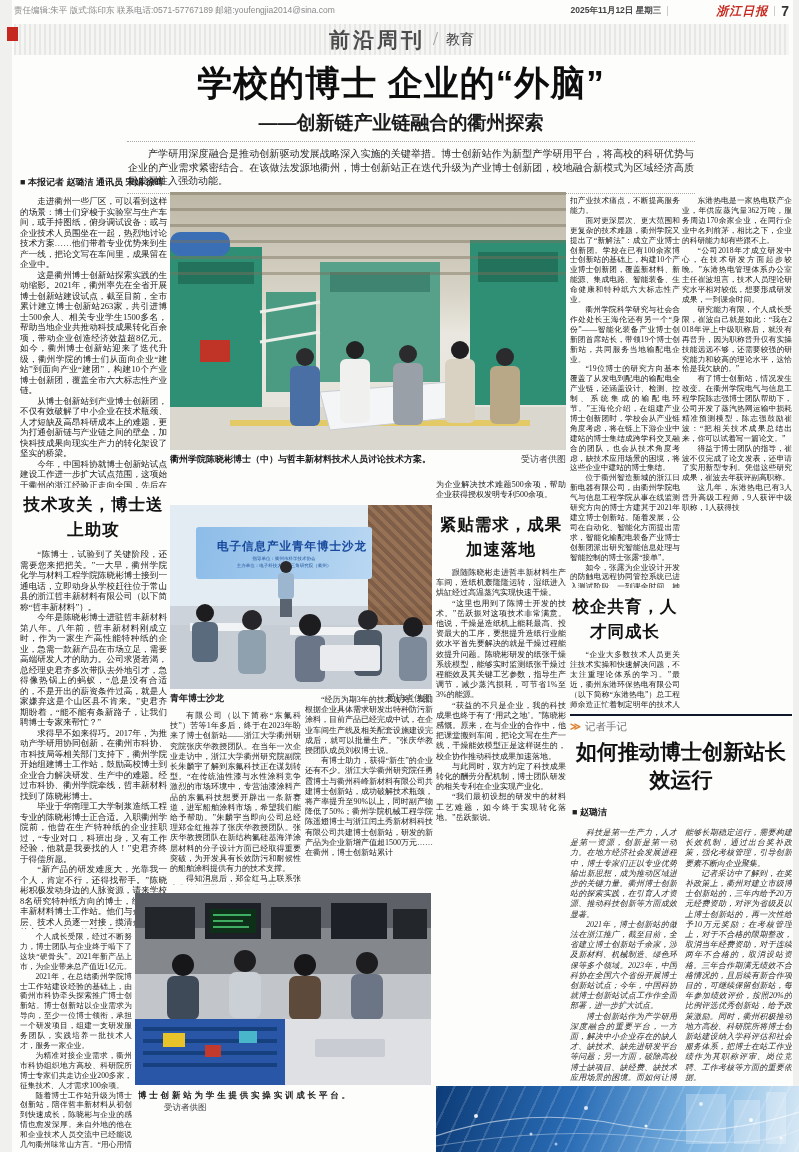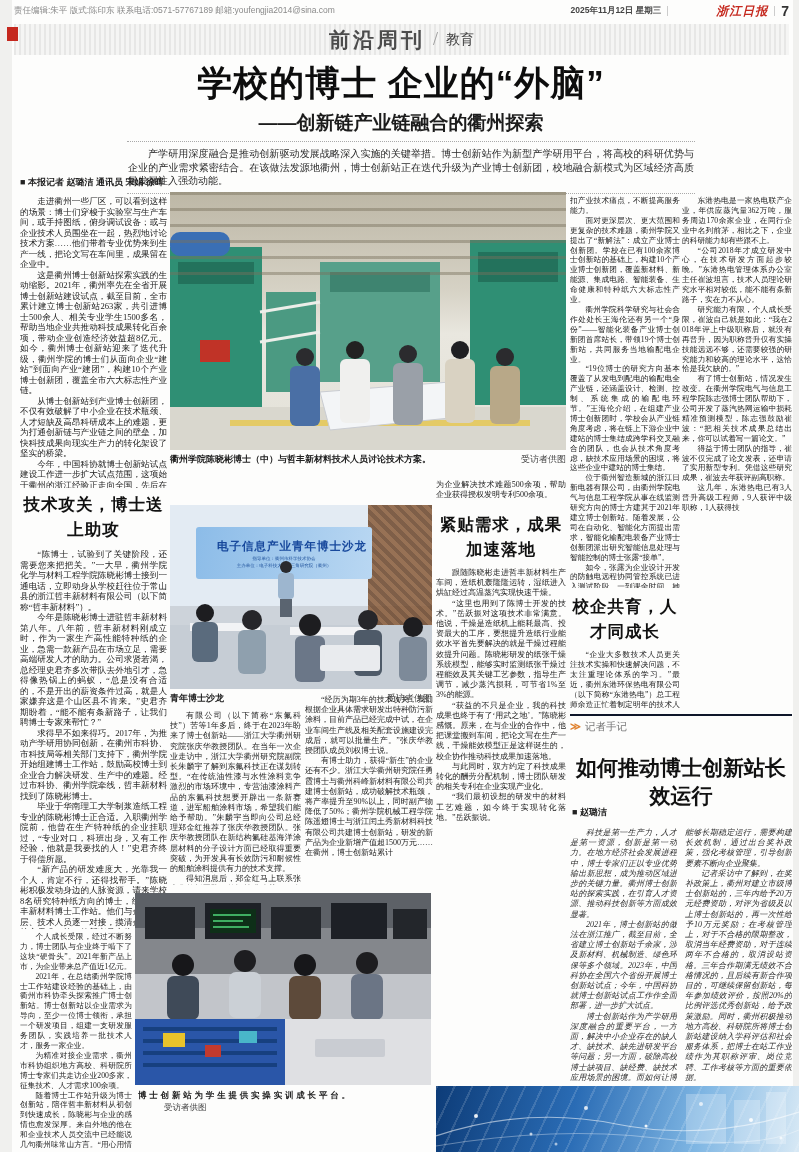--- a/index.html
+++ b/index.html
@@ -60,21 +60,21 @@
   
   #photo3{background:linear-gradient(#5d6167 0 18%,#84878c 18% 42%,#c2c5ca 42% 70%,#d9dadc 70% 100%);}
   
   #techstrip{background:linear-gradient(100deg,#0d3c78 0%,#2a6cb5 38%,#7fb6e3 72%,#d8e9f5 100%);}
   #techstrip .streaks{position:absolute;inset:0;
      background:repeating-linear-gradient(115deg,rgba(255,255,255,.14) 0 2px,transparent 2px 16px);}
   
   #rlabel{position:absolute;left:570px;top:714px;width:222px;font-family:"Liberation Sans",sans-serif;
           font-size:10.5px;color:#777;border-top:2px solid #0f172a;padding-top:4px;}
   #rlabel .chev{color:#e0822f;font-weight:bold;margin-right:4px;}
-  #rtitle{position:absolute;left:566px;top:754px;width:230px;text-align:center;
+  #rtitle{position:absolute;left:566px;top:738px;width:230px;text-align:center;
           font-family:"Liberation Sans",sans-serif;font-weight:bold;font-size:21px;line-height:28px;color:#111;}
   #rauthor{position:absolute;left:572px;top:806px;font-family:"Liberation Sans",sans-serif;font-weight:bold;font-size:9px;color:#222;}
   .note{font-style:italic;color:#2b2b2b;}
   svg{display:block;}
 </style>
 </head>
 <body>
 
 <div id="page">
   <div class="edge" style="left:0;"></div>
@@ -263,21 +263,21 @@
     <p>“19位博士的研究方向基本覆盖了从发电到配电的输配电全产业链，还涵盖设计、检测、控制、系统集成的输配电环节。”王海伦介绍，在组建产业博士创新团时，学校会从产业链角度考虑，将在链上下游企业中建站的博士集结成跨学科交叉融合的团队，也会从技术角度考虑，缺技术应用场景的困境，将这些企业中建站的博士集结。</p>
     <p>位于衢州智造新城的浙江日新电器有限公司，由衢州学院电气与信息工程学院从事在线监测研究方向的博士方建其于2021年建立博士创新站。随着发展，公司在自动化、智能化方面提出需求，智能化输配电装备产业博士创新团派出研究智能信息处理与智能控制的博士张露“接单”。</p>
     <p>如今，张露为企业设计开发的防触电远程协同管控系统已进入测试阶段。一到课余时间，她就带着学生往企业跑。企业也全力提供资金、人员和技术支持，让博士研究安心、合作放心。</p>
   </div>
   <div class="sechead" style="left:570px;top:594px;width:110px;">校企共育，人才同成长</div>
   <div class="col fs-c" style="left:570px;top:650px;width:110px;height:58px;">
     <p>“企业大多数技术人员更关注技术实操和快速解决问题，不太注重理论体系的学习。”最近，衢州东港环保热电有限公司（以下简称“东港热电”）总工程师余造正忙着制定明年的技术人员业务培训计划。博士创新站建立后，博士专家们给企业技术人员开展了多次培训，大家逐渐认识到理论指导实践的重要性。</p>
   </div>
   <div class="col fs-c" style="left:682px;top:196px;width:110px;height:512px;">
     <p>东港热电是一家热电联产企业，年供应蒸汽量362万吨，服务周边170余家企业，在同行企业中名列前茅，相比之下，企业的科研能力却有些跟不上。</p>
-    <p>“公司2018年才成立研发中心，在技术研发方面起步较晚。”东港热电管理体系办公室主任崔波坦言，技术人员理论研究水平相对较低，能不能有条新路子，实在力不从心。</p>
+    <p>“公司2018年才成立研发中心，在技术研发方面起步较晚。”东港热电管理体系办公室主任崔波坦言，技术人员理论研究水平相对较低，想要形成研发成果，一到课余时间。</p>
     <p>研究能力有限，个人成长受限，崔波自己就是如此：“我在2018年评上中级职称后，就没有再晋升，因为职称晋升仅有实操技能远远不够，还需要较强的研究能力和较高的理论水平，这恰恰是我欠缺的。”</p>
     <p>有了博士创新站，情况发生改变。在衢州学院电气与信息工程学院陈志强博士团队帮助下，公司开发了蒸汽热网运输中损耗精准预测模型，陈志强鼓励崔波：“把相关技术成果总结出来，你可以试着写一篇论文。”</p>
     <p>得益于博士团队的指导，崔波不仅完成了论文发表，还申请了实用新型专利。凭借这些研究成果，崔波去年获评副高职称。</p>
     <p>这几年，东港热电已有3人晋升高级工程师，9人获评中级职称，1人获得技</p>
   </div>
 
   <div id="rlabel">
     <span class="chev">≫</span><span>记者手记</span>
   </div>
   <div id="rtitle">如何推动博士创新站长效运行</div>

